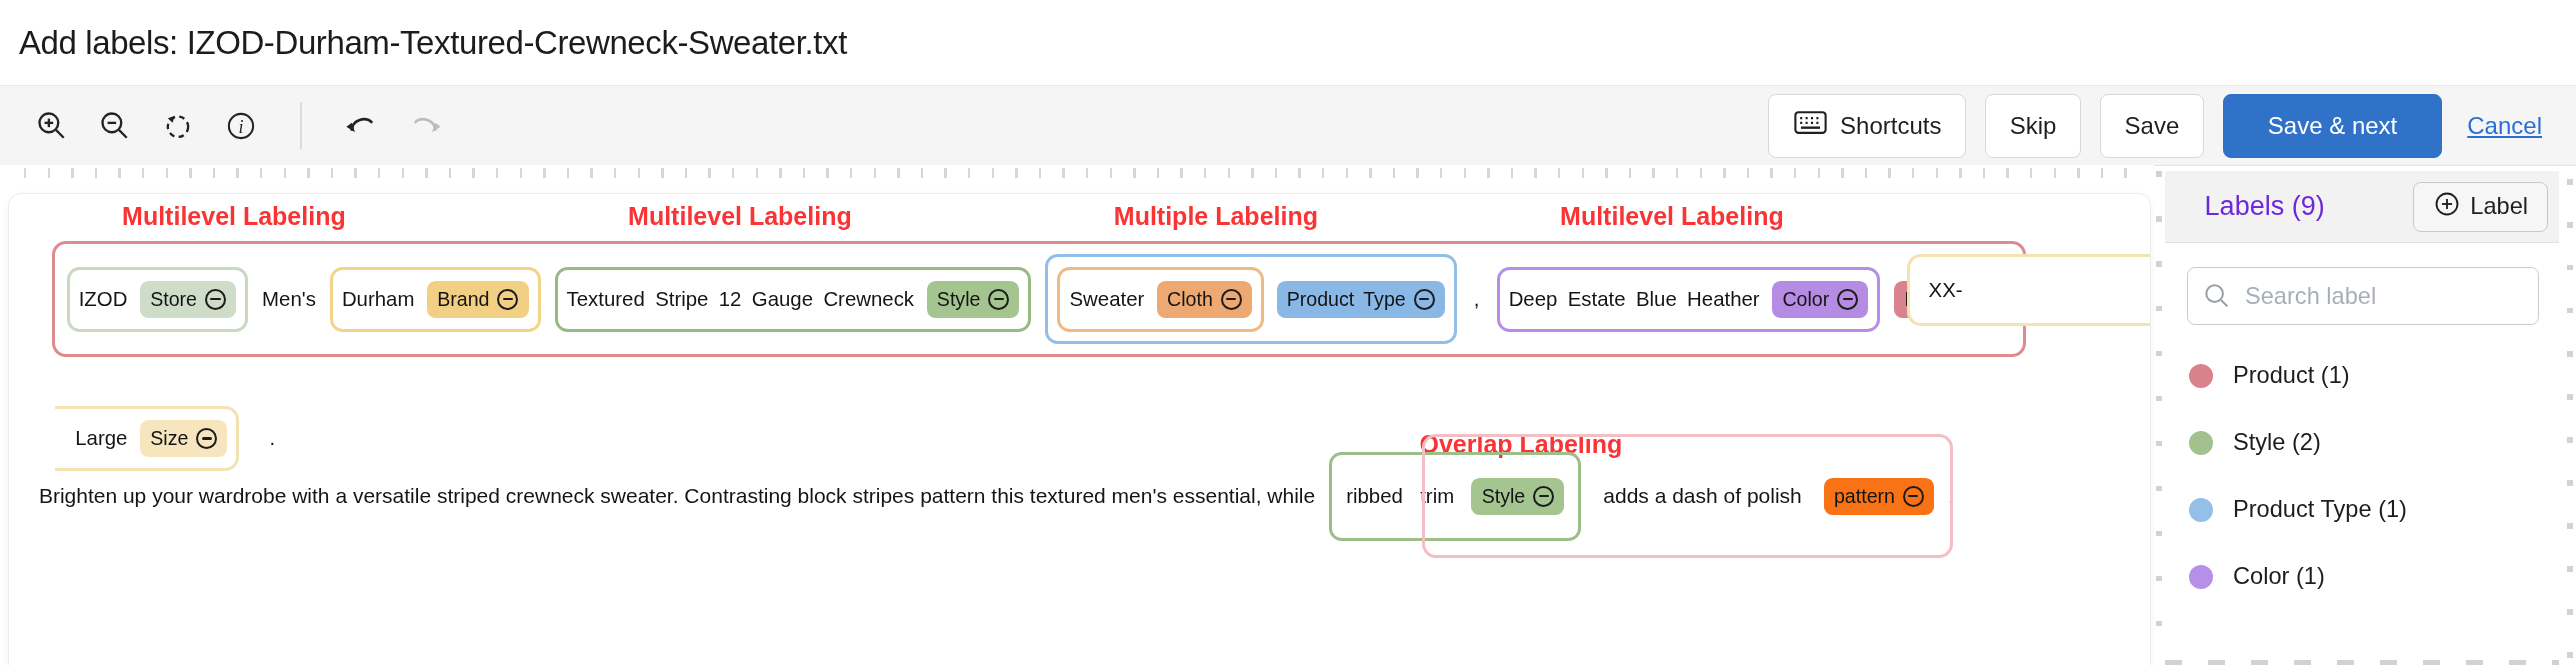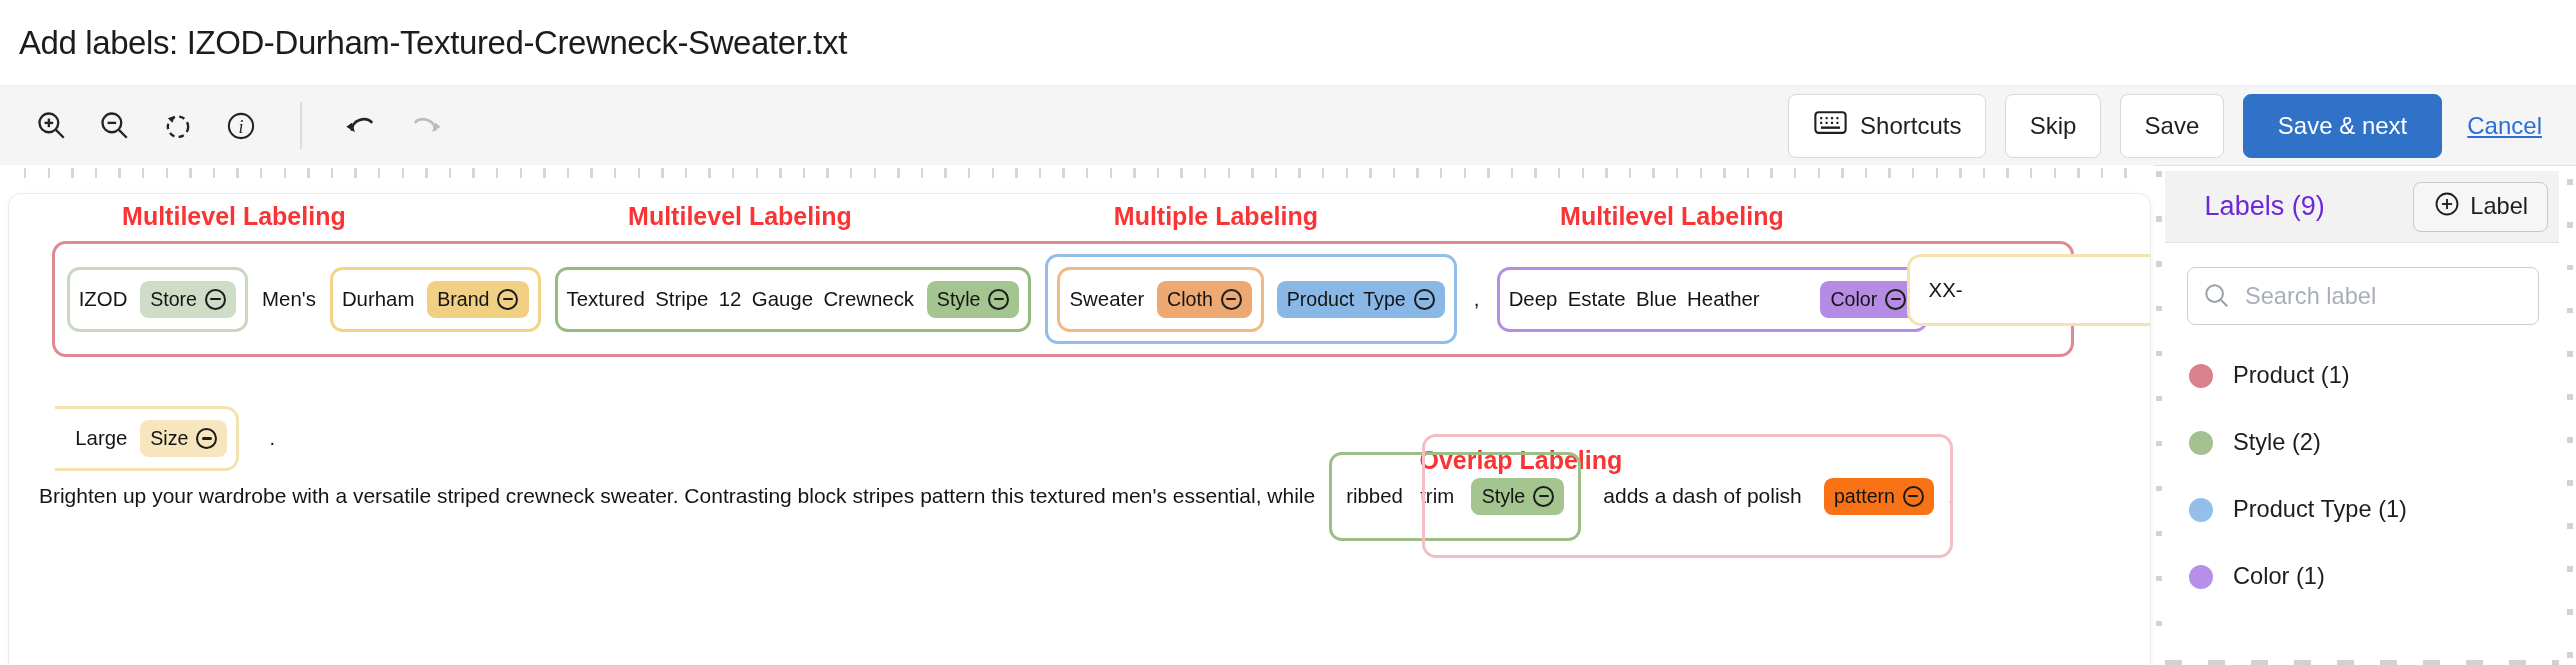--- a/index.html
+++ b/index.html
@@ -18,37 +18,37 @@
     border-top:0.8px solid #ebebec;border-bottom:0.8px solid #e2e2e3;display:flex;align-items:center;}
   .tb-left{display:flex;align-items:center;gap:22px;padding-left:31px;}
   .icon-btn{width:41px;height:41px;display:flex;align-items:center;justify-content:center;
     background:transparent;border:none;padding:0;cursor:pointer;color:#232323;}
   .icon-btn.disabled{color:#bcbcbe;}
   .icon-btn svg{display:block;}
   .tb-divider{width:1.6px;height:47px;background:#dcdcdd;margin:0 17.3px;}
   .tb-right{margin-left:auto;display:flex;align-items:center;gap:19px;padding-right:28px;}
   .btn{height:64px;padding:0 23.6px;background:#fff;border:1.6px solid #d8d8da;border-radius:7.9px;
     font-size:24px;font-family:inherit;color:#1f1f21;display:inline-flex;align-items:center;gap:12.6px;cursor:pointer;}
-  .btn-primary{background:#2f72c8;border-color:#2f72c8;color:#fff;padding:0 34px;}
+  .btn-primary{background:#2f72c8;border-color:#2f72c8;color:#fff;padding:0 44px;}
   .link-cancel{font-size:24px;color:#2b6fd4;text-decoration:underline;background:none;border:none;cursor:pointer;font-family:inherit;}
 
   
   .workspace{position:absolute;top:165px;left:0;width:2576px;height:500px;}
   .canvas{position:absolute;left:0;top:0;width:2154px;height:500px;background:#fff;}
   .ruler-h{position:absolute;top:3.1px;left:23.6px;width:2113px;height:10.2px;
     background:repeating-linear-gradient(to right,#d6d6d6 0 2.4px,transparent 2.4px 23.6px);}
   .panel{position:absolute;left:7.9px;top:28px;width:2141px;height:518px;background:#fff;
     border:1.6px solid #ececec;border-radius:12.6px;overflow:hidden;
     box-shadow:0 2.4px 7.9px rgba(0,0,0,0.05);}
 
   
   .sec-header{position:absolute;top:7.9px;transform:translateX(-50%);font-size:25px;font-weight:600;
     color:#fa3434;white-space:nowrap;}
   .sh-0{left:225px;} .sh-1{left:731px;} .sh-2{left:1207px;} .sh-3{left:1663px;}
-  .sh-overlap{position:absolute;top:252px;left:1512px;transform:translateX(-50%);
+  .sh-overlap{position:absolute;top:236px;left:1512px;transform:translateX(-50%);
     font-size:25px;font-weight:600;color:#fa3434;white-space:nowrap;}
 
   
   .line{position:absolute;display:flex;align-items:center;white-space:nowrap;}
   .line1{top:47px;left:43px;gap:11px;}
   .line2{top:189px;left:46px;gap:30px;margin-top:23px;}
   .line3{top:247px;left:30px;height:110px;gap:14px;}
 
   .tok{font-size:20.4px;color:#151515;}
   .multi{word-spacing:4.7px;}
@@ -65,21 +65,21 @@
   .mc{width:21px;height:21px;box-sizing:border-box;border:2.4px solid #1c1c1c;border-radius:50%;
     display:inline-flex;align-items:center;justify-content:center;flex:none;}
   .mc::after{content:"";width:10.2px;height:2.4px;background:#1c1c1c;border-radius:1.6px;}
 
   
   .b-store{border-color:#c9d9c1;}   .t-store{background:#cfdcc7;}
   .b-brand{border-color:#f2d488;}   .t-brand{background:#f2d083;}
   .b-style{border-color:#97bb81;}   .t-style{background:#a4c58f;}
   .b-cloth{border-color:#f0ba85;}   .t-cloth{background:#eda971;}
   .b-ptype{border-color:#92bee9;}   .t-ptype{background:#89b8e6;}
-  .b-color{border-color:#b78ee5;}   .t-color{background:#b68be4;margin-left:48px;}
+  .b-color{border-color:#b78ee5;}   .t-color{background:#b68be4;}
   .b-size{border-color:#f3e2b2;}    .t-size{background:#f6e5bd;}
   .t-product{background:#d8838e;}
   .t-pattern{background:#f97316;}
 
   .size-start{position:absolute;top:60px;right:-4.7px;width:248px;display:flex;align-items:center;
     padding:11px 0 11px 19px;border:3.1px solid #f3e2b2;border-right:none;
     border-radius:14px 0 0 14px;background:#fff;height:72px;box-sizing:border-box;}
   .size-cont{border-left:none;border-radius:0 14px 14px 0;padding-left:20.4px;}
 
   

